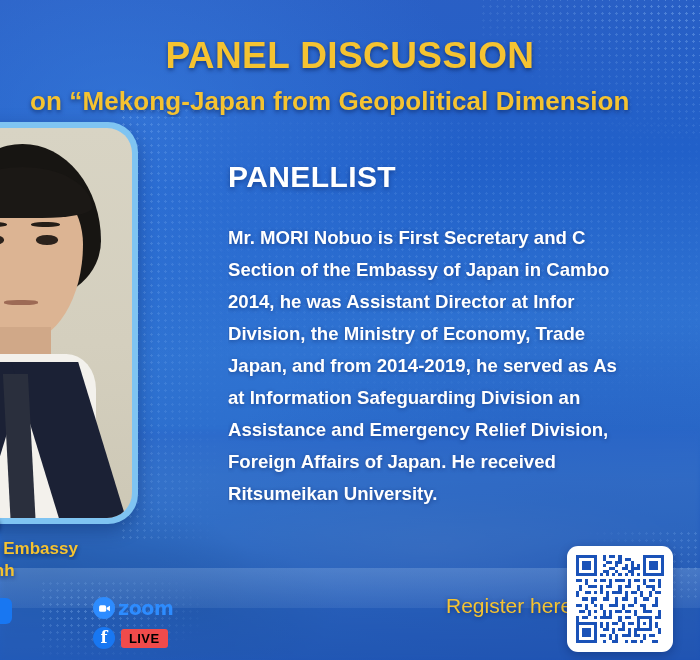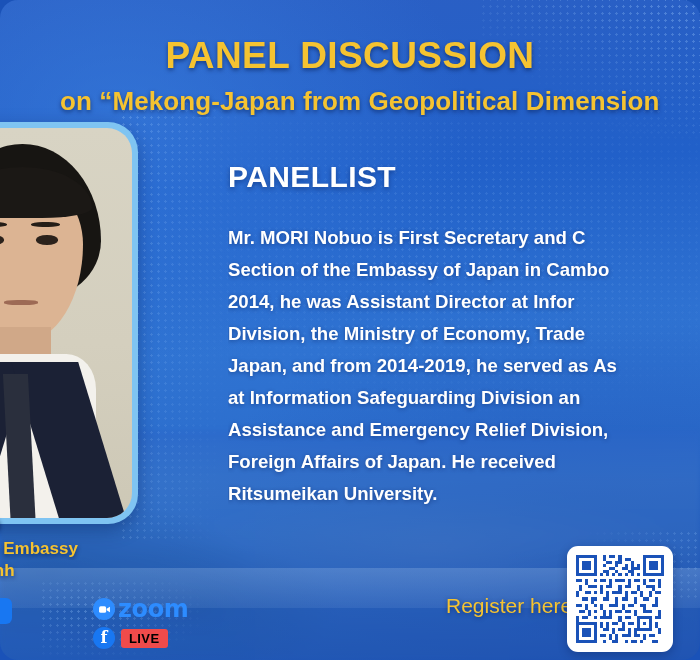--- a/index.html
+++ b/index.html
@@ -11,21 +11,20 @@
   }
 
   .poster{
     position:relative;
     width:700px; height:660px;
     overflow:hidden;
     background:
       radial-gradient(ellipse 70% 55% at 18% 18%, rgba(60,130,225,.55) 0%, rgba(60,130,225,0) 70%),
       radial-gradient(ellipse 90% 70% at 85% 95%, rgba(30,80,180,.65) 0%, rgba(30,80,180,0) 72%),
       linear-gradient(176deg,#2b5fc4 0%, #2160c9 28%, #2f73d2 52%, #2b6ccb 72%, #1e55b4 100%);
-    border-radius: 18px;
   }
 
   
   .dots{
     position:absolute;
     background-image:radial-gradient(rgba(160,205,255,.42) 1.1px, transparent 1.2px);
     background-size:7px 7px;
     pointer-events:none;
   }
   .dots-tr{ right:-10px; top:-4px; width:230px; height:140px;
@@ -68,21 +67,21 @@
   .title{
     position:absolute; left:0; right:0; top:35px;
     text-align:center;
     font-size:37px; font-weight:bold; letter-spacing:.4px;
     color:#F5C331;
     text-shadow:0 2px 4px rgba(0,20,70,.55);
     white-space:nowrap;
   }
   .subtitle{
     position:absolute; left:0; top:86px; width:700px;
-    padding-left:60px;
+    padding-left:30px;
     font-size:26px; font-weight:bold; letter-spacing:.1px;
     color:#F5C331;
     text-shadow:0 2px 4px rgba(0,20,70,.55);
     white-space:nowrap; overflow:hidden;
   }
 
   
   .photo-card{
     position:absolute; left:-98px; top:122px;
     width:236px; height:402px;
@@ -175,21 +174,21 @@
     position:absolute; left:93px; top:597px;
     display:flex; align-items:center; gap:3px;
   }
   .zoom-badge{
     width:22px; height:22px; border-radius:50%;
     background:#2D8CFF;
     display:flex; align-items:center; justify-content:center;
   }
   .zoom-badge svg{ width:13px; height:13px; }
   .zoom-word{
-    font-size:24px; font-weight:bold; color:#2D8CFF;
+    font-size:19px; font-weight:bold; color:#2D8CFF;
     letter-spacing:-.4px; line-height:1;
     font-family:"DejaVu Sans", sans-serif;
   }
   .fb-row{
     position:absolute; left:93px; top:627px;
     display:flex; align-items:center; gap:6px;
   }
   .fb-badge{
     width:22px; height:22px; border-radius:50%;
     background:#1877F2;

